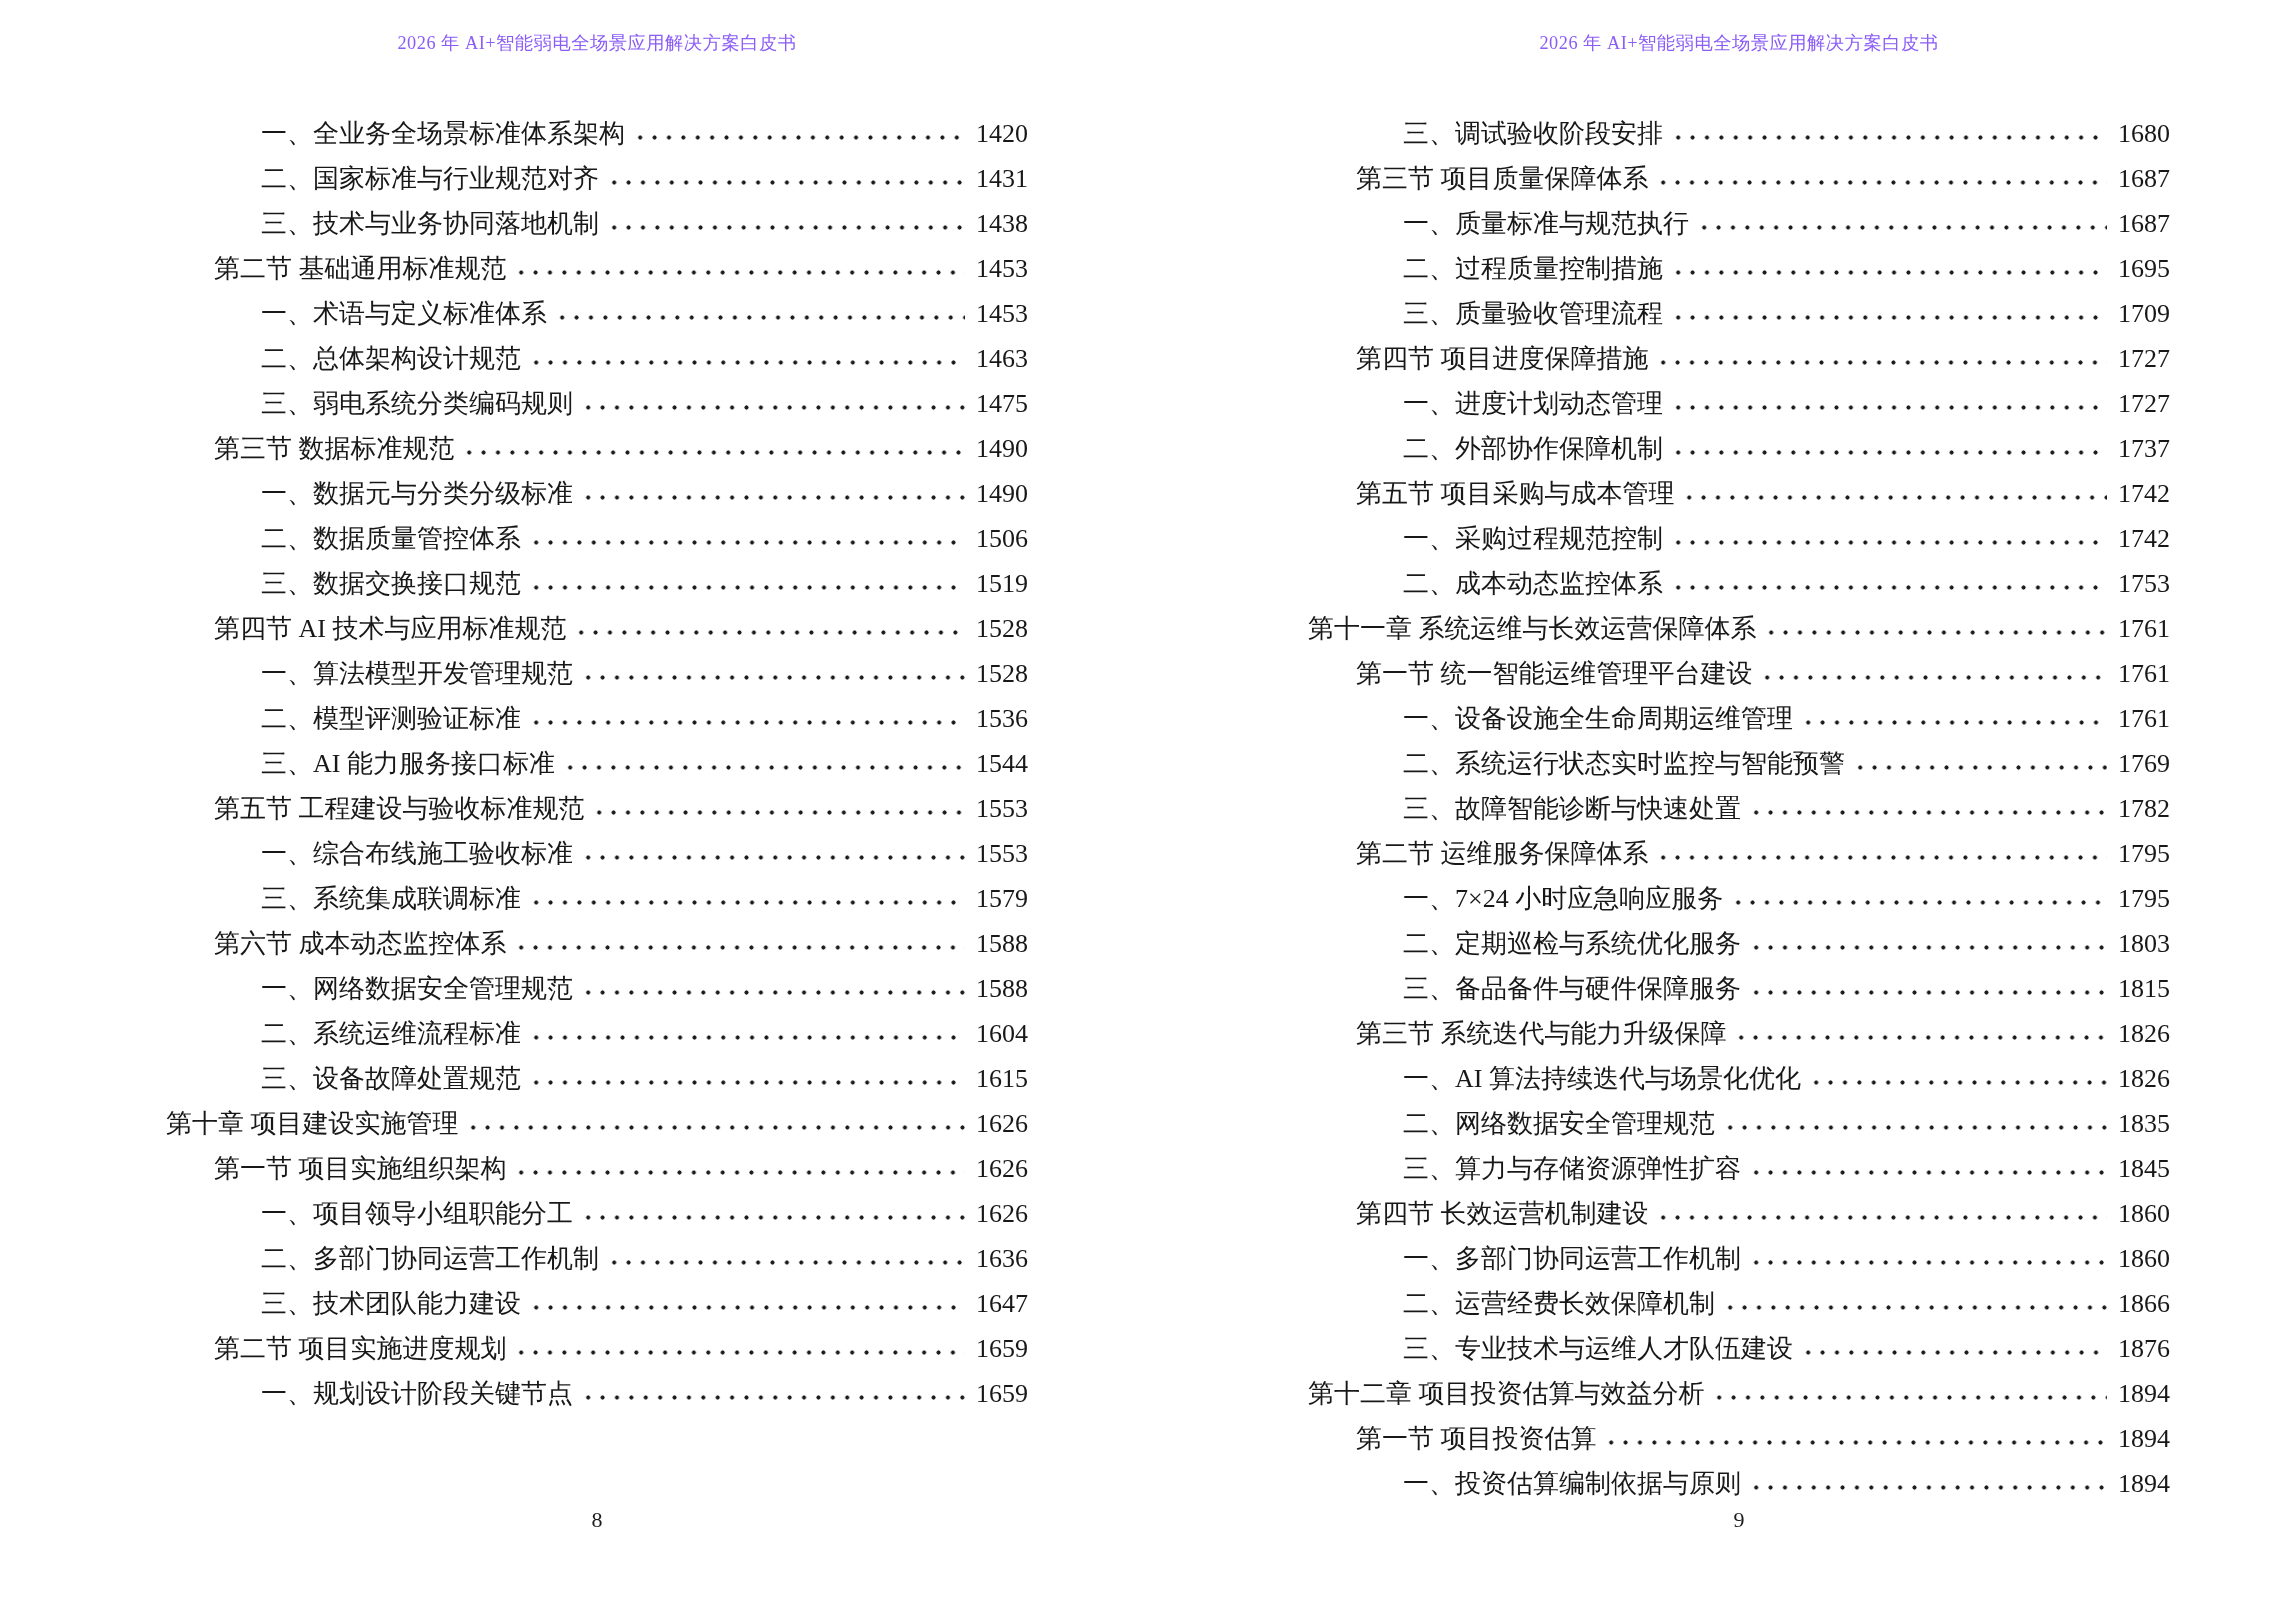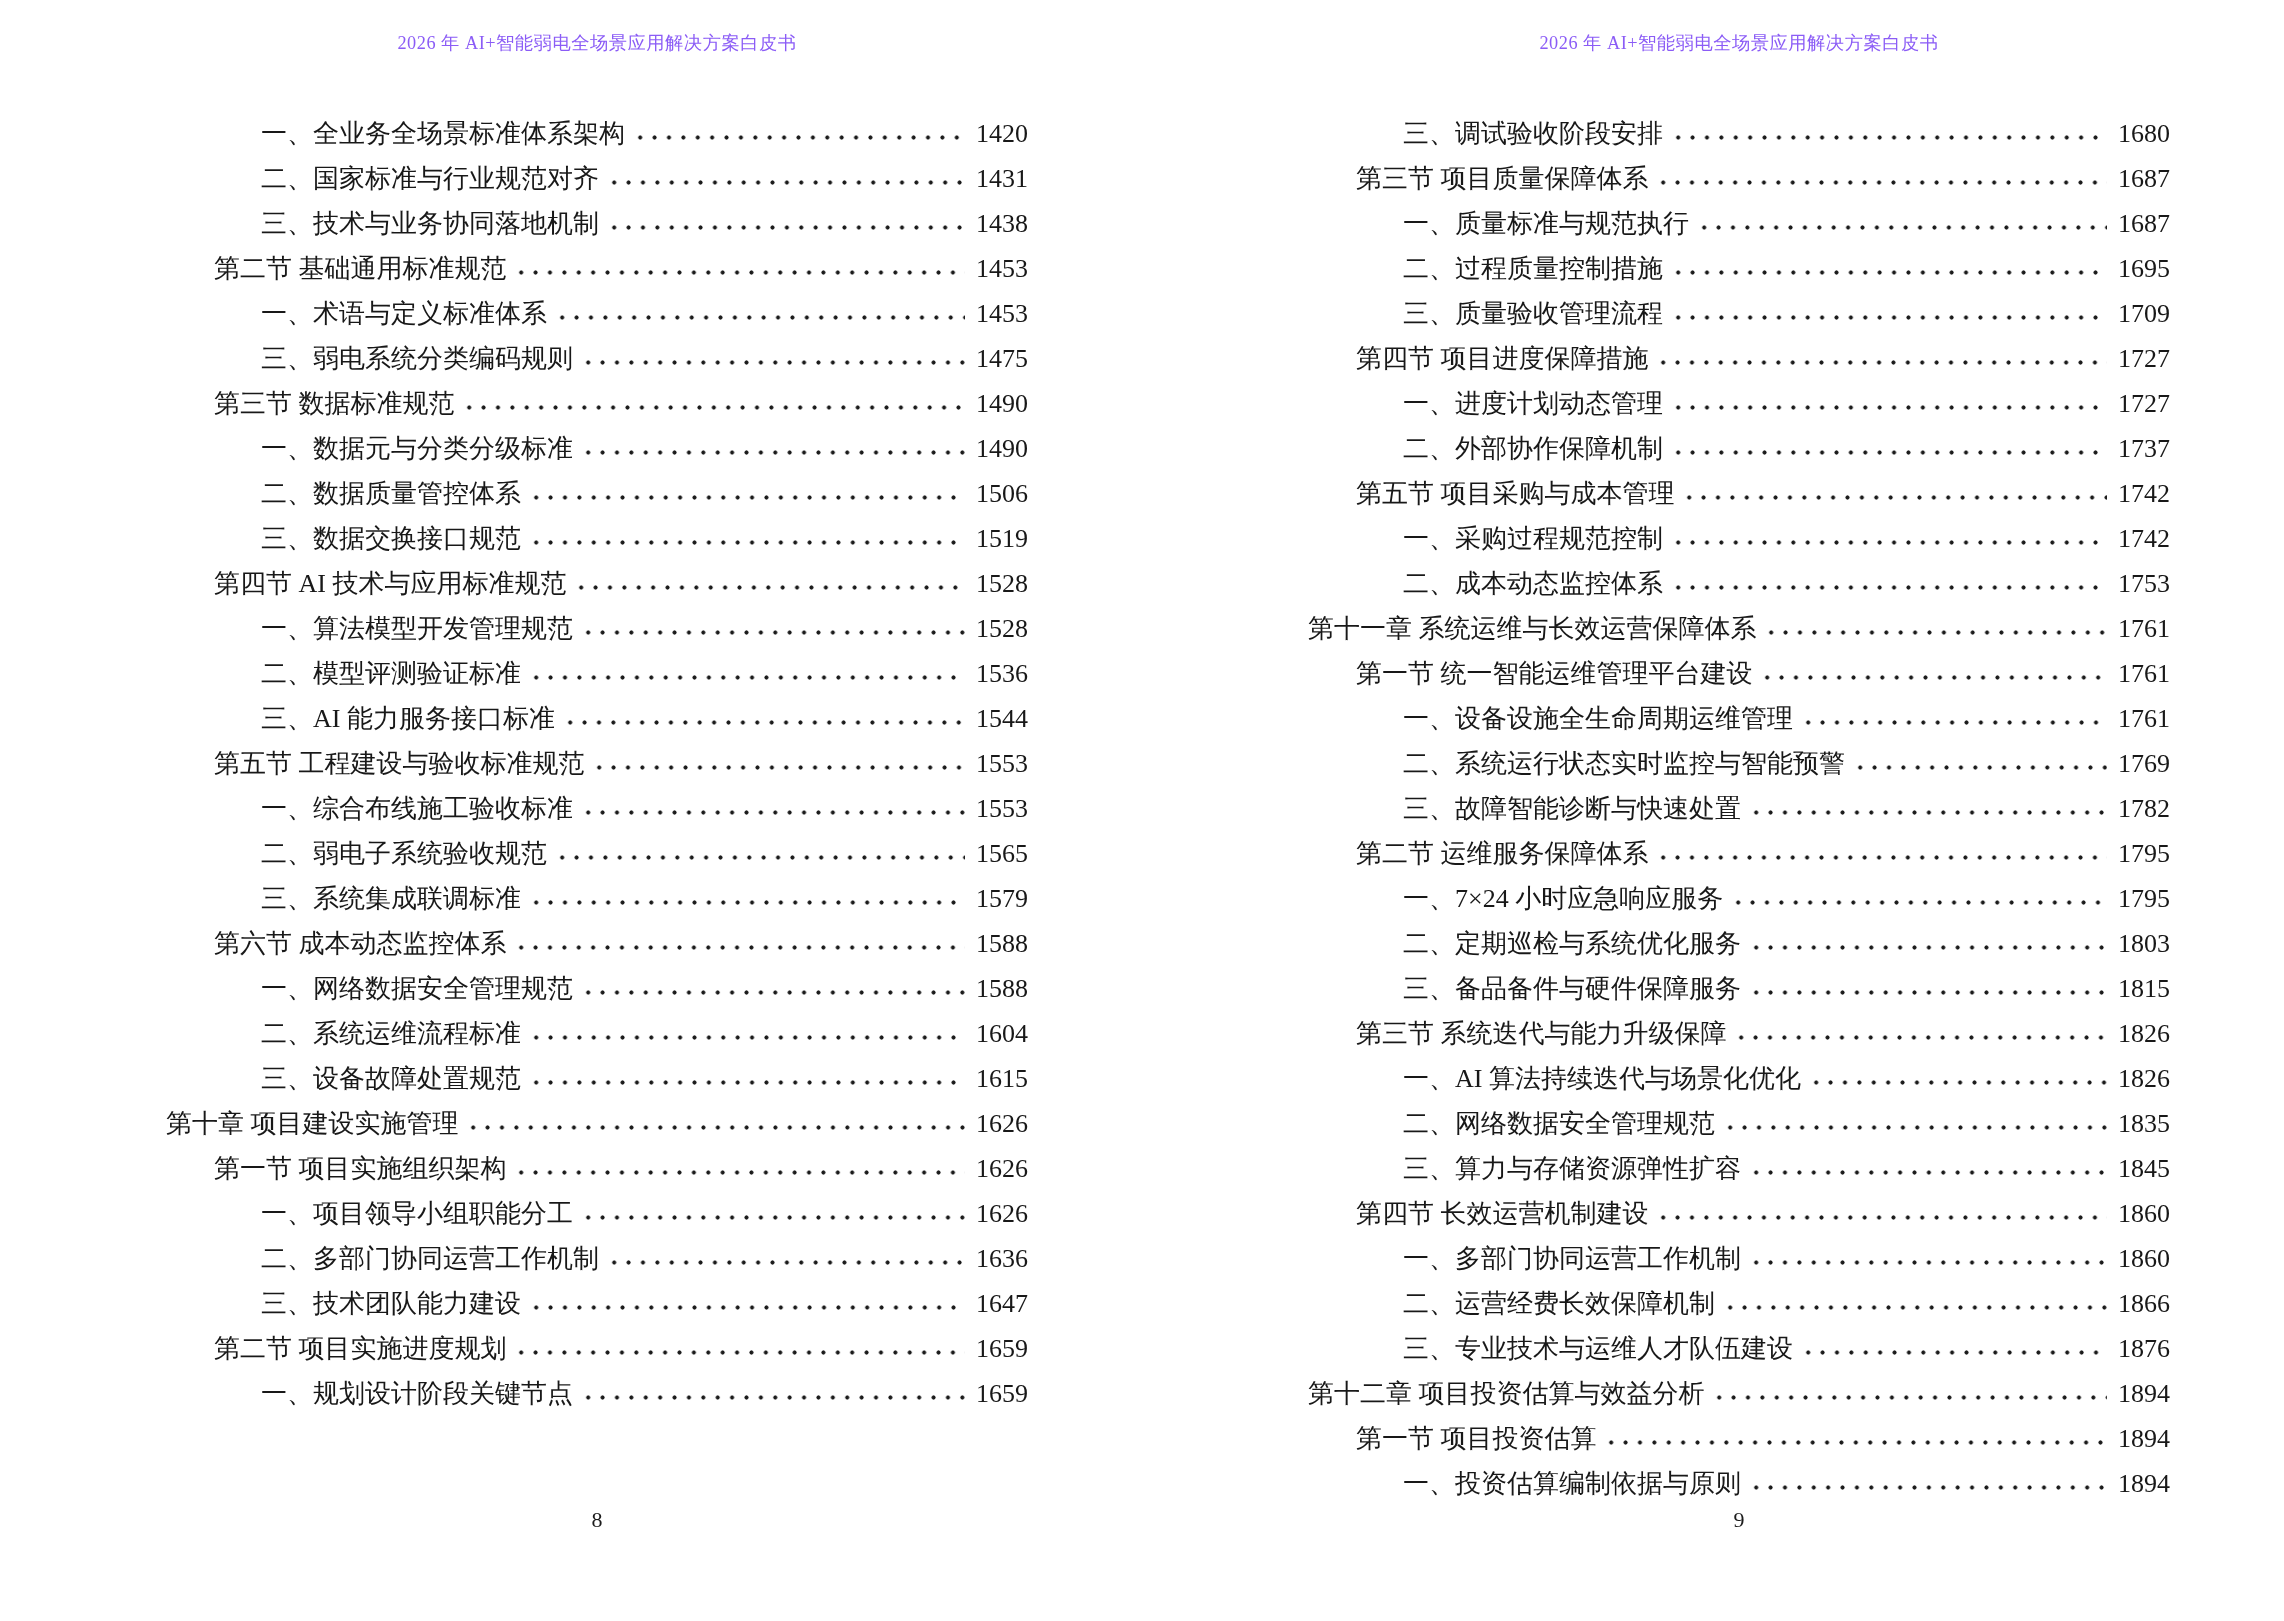--- a/index.html
+++ b/index.html
@@ -69,20 +69,25 @@
     <span class="title">第二节 基础通用标准规范</span>
     <span class="leader"></span>
     <span class="num">1453</span>
   </div>
         <div class="row lvl3">
     <span class="title">一、术语与定义标准体系</span>
     <span class="leader"></span>
     <span class="num">1453</span>
   </div>
         <div class="row lvl3">
+    <span class="title">二、总体架构设计规范</span>
+    <span class="leader"></span>
+    <span class="num">1463</span>
+  </div>
+        <div class="row lvl3">
     <span class="title">三、弱电系统分类编码规则</span>
     <span class="leader"></span>
     <span class="num">1475</span>
   </div>
         <div class="row lvl2">
     <span class="title">第三节 数据标准规范</span>
     <span class="leader"></span>
     <span class="num">1490</span>
   </div>
         <div class="row lvl3">
@@ -122,25 +127,20 @@
   </div>
         <div class="row lvl2">
     <span class="title">第五节 工程建设与验收标准规范</span>
     <span class="leader"></span>
     <span class="num">1553</span>
   </div>
         <div class="row lvl3">
     <span class="title">一、综合布线施工验收标准</span>
     <span class="leader"></span>
     <span class="num">1553</span>
-  </div>
-        <div class="row lvl3">
-    <span class="title">二、弱电子系统验收规范</span>
-    <span class="leader"></span>
-    <span class="num">1565</span>
   </div>
         <div class="row lvl3">
     <span class="title">三、系统集成联调标准</span>
     <span class="leader"></span>
     <span class="num">1579</span>
   </div>
         <div class="row lvl2">
     <span class="title">第六节 成本动态监控体系</span>
     <span class="leader"></span>
     <span class="num">1588</span>

